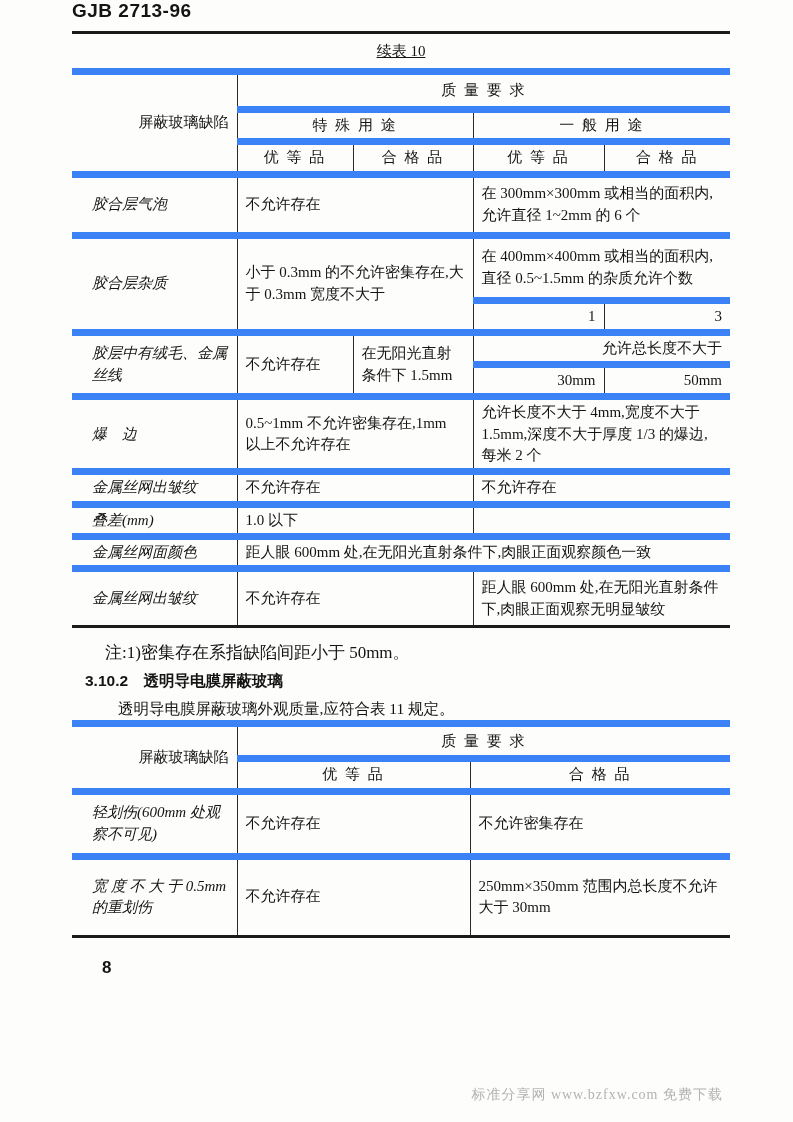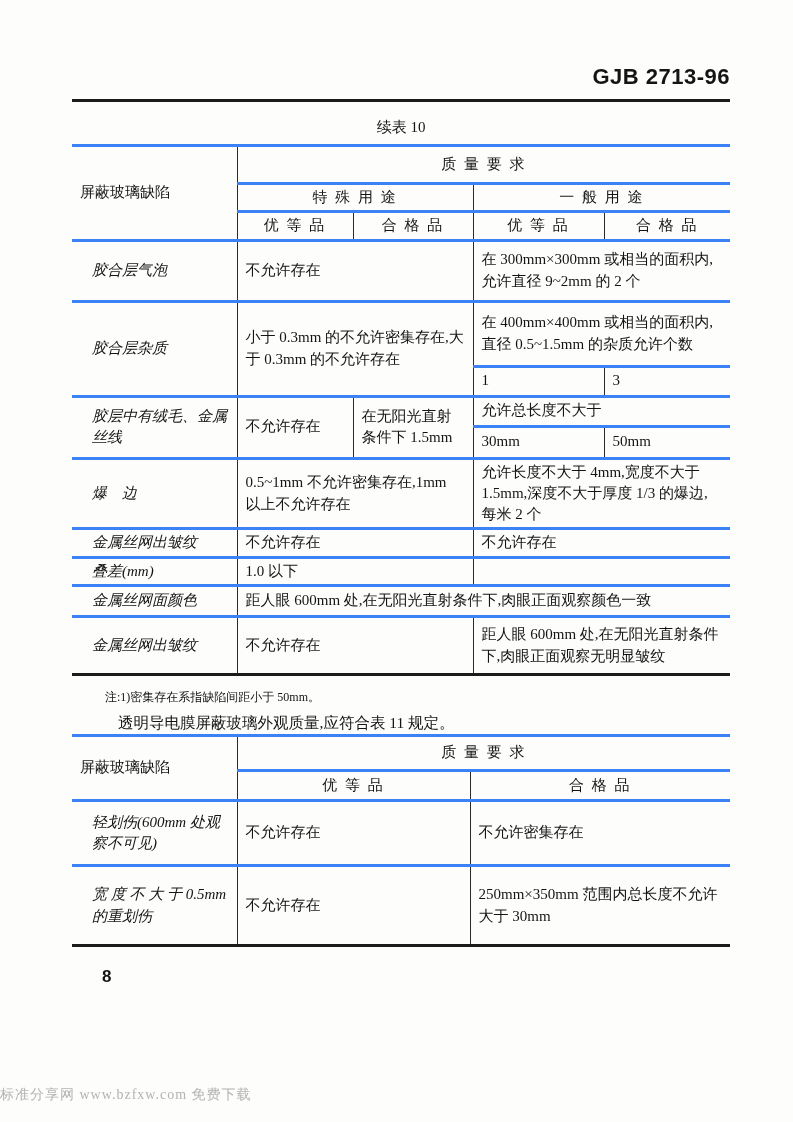--- a/index.html
+++ b/index.html
@@ -15,66 +15,66 @@
     font-family: "Liberation Serif", "DejaVu Serif", serif;
     color: #141414;
     background: #fdfdfc;
   }
   .content {
     width: 658px;
     margin-left: 72px;
   }
   
   .doc-number {
-    text-align: right;
-    padding-top: 64px;
-    font-size: 22px;
+    text-align: left;
+    font-size: 19px;
     font-weight: bold;
     letter-spacing: 0.5px;
     font-family: "Liberation Sans", "DejaVu Sans", sans-serif;
   }
   .header-rule {
     margin-top: 9px;
     border-bottom: 3px solid #1b1b1b;
     height: 0;
   }
   .t10-caption {
     text-align: center;
-    margin-top: 16px;
+    margin-top: 8px;
     margin-bottom: 7px;
     font-size: 15px;
+    text-decoration: underline;
   }
   
   table {
     border-collapse: collapse;
     table-layout: fixed;
     width: 658px;
     font-size: 15px;
   }
   table.std {
     border-top: 3px solid #1b1b1b;
     border-bottom: 3px solid #1b1b1b;
   }
   table.std td {
-    border-top: 3px solid #3b82f6;
+    border-top: 7px solid #3b82f6;
     border-bottom: 1px solid #2a2a2a;
     vertical-align: middle;
     padding: 2px 8px;
     line-height: 1.42;
     overflow: hidden;
   }
   table.std td.vl { border-left: 1px solid #2a2a2a; }
-  table.std td.c  { text-align: left; }
+  table.std td.c  { text-align: right; }
   table.std td.dn { padding-left: 20px; font-style: italic; }
   table.std td.hdr { text-align: center; letter-spacing: 2px; }
   
   .note {
     margin-top: 13px;
     margin-left: 33px;
-    font-size: 12px;
+    font-size: 17px;
   }
   .sec-heading {
     margin-top: 7px;
     margin-left: 13px;
     font-size: 15.5px;
     font-weight: bold;
     font-family: "Liberation Sans", "DejaVu Sans", sans-serif;
   }
   .sec-body {
     margin-top: 7px;
@@ -94,21 +94,21 @@
     margin-left: 30px;
     font-size: 17px;
     font-weight: bold;
     font-family: "Liberation Sans", "DejaVu Sans", sans-serif;
   }
   .watermark {
     position: absolute;
     top: 1086px;
     left: 0;
     width: 723px;
-    text-align: left;
+    text-align: right;
     color: #b3b3b3;
     font-size: 14px;
     letter-spacing: 1px;
   }
 </style>
 </head>
 <body>
 
 <div class="content">
 
@@ -137,26 +137,26 @@
       <tr style="height:27px">
         <td class="vl hdr">优 等 品</td>
         <td class="vl hdr">合 格 品</td>
         <td class="vl hdr">优 等 品</td>
         <td class="vl hdr">合 格 品</td>
       </tr>
 
       <tr style="height:61px">
         <td class="dn">胶合层气泡</td>
         <td colspan="2" class="vl">不允许存在</td>
-        <td colspan="2" class="vl">在 300mm×300mm 或相当的面积内,允许直径 9~2mm 的 2 个</td>
+        <td colspan="2" class="vl">在 300mm×300mm 或相当的面积内,允许直径 1~2mm 的 6 个</td>
       </tr>
 
       <tr style="height:65px">
         <td rowspan="2" class="dn">胶合层杂质</td>
-        <td colspan="2" rowspan="2" class="vl">小于 0.3mm 的不允许密集存在,大于 0.3mm 的不允许存在</td>
+        <td colspan="2" rowspan="2" class="vl">小于 0.3mm 的不允许密集存在,大于 0.3mm 宽度不大于</td>
         <td colspan="2" class="vl">在 400mm×400mm 或相当的面积内,直径 0.5~1.5mm 的杂质允许个数</td>
       </tr>
       <tr style="height:30px">
         <td class="vl c">1</td>
         <td class="vl c">3</td>
       </tr>
 
       <tr style="height:30px">
         <td rowspan="2" class="dn">胶层中有绒毛、金属丝线</td>
         <td rowspan="2" class="vl">不允许存在</td>
@@ -194,20 +194,21 @@
       <tr style="height:58px">
         <td class="dn">金属丝网出皱纹</td>
         <td colspan="2" class="vl">不允许存在</td>
         <td colspan="2" class="vl">距人眼 600mm 处,在无阳光直射条件下,肉眼正面观察无明显皱纹</td>
       </tr>
     </tbody>
   </table>
 
   <div class="note">注:1)密集存在系指缺陷间距小于 50mm。</div>
 
+  <div class="sec-heading">3.10.2　透明导电膜屏蔽玻璃</div>
   <div class="sec-body">透明导电膜屏蔽玻璃外观质量,应符合表 11 规定。</div>
 
 
   <table class="std">
     <colgroup>
       <col style="width:165px">
         <col style="width:233px">
         <col style="width:260px">
     </colgroup>
     <tbody>

